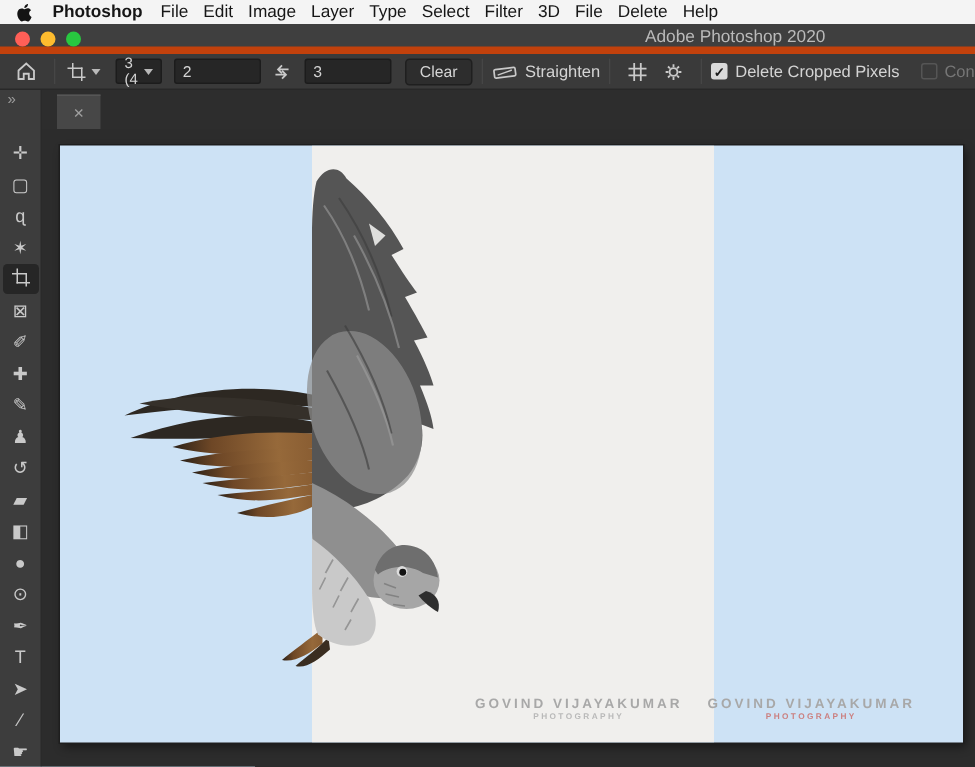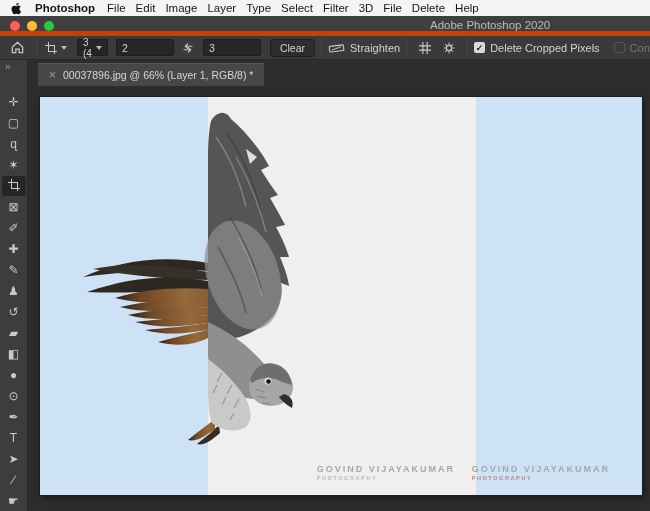--- a/index.html
+++ b/index.html
@@ -50,21 +50,21 @@
 
   .rightcol { flex:1; display:flex; flex-direction:column; min-width:0; }
   .tabbar { height:26px; background:var(--tabbar-bg); display:flex; align-items:flex-end; padding-left:10px; flex:none; }
   .doctab { height:23px; background:var(--tab-bg); display:flex; align-items:center; gap:7px; padding:0 11px; font-size:10.5px; color:#d6d6d6; white-space:nowrap; border-top:1px solid #565656; }
   .tab-close { color:#9f9f9f; font-size:12px; line-height:1; }
 
   .canvas-area { flex:1; background:var(--canvas-bg); position:relative; }
   .canvas { position:absolute; left:12px; top:11px; width:602px; height:398px; background:var(--blue); box-shadow:0 0 0 1px #1e1e1e, 2px 3px 6px rgba(0,0,0,.45); overflow:hidden; }
   .strip { position:absolute; left:168px; top:0; width:268px; height:398px; background:var(--strip); }
   .bird { position:absolute; inset:0; }
-  .wm { position:absolute; bottom:14px; text-align:left; line-height:1.1; letter-spacing:2px; font-size:9px; font-weight:bold; color:var(--wm-gray); }
+  .wm { position:absolute; bottom:14px; text-align:center; line-height:1.1; letter-spacing:2px; font-size:9px; font-weight:bold; color:var(--wm-gray); }
   .wm .sub { font-size:5.5px; letter-spacing:1.6px; color:#b9b9b9; }
   .wm-left { right:187px; }
   .wm-right { right:32px; }
   .wm-right .sub { color:var(--wm-red); }
 </style>
 </head>
 <body>
 
 <div class="menubar" data-name="menu-bar">
   <span class="apple" data-name="apple-logo-icon">
@@ -220,21 +220,20 @@
           <span class="glyph" data-name="hand-tool-icon">☛</span>
         </div>
       </div>
   </div>
 
   <div class="rightcol">
 
     <div class="tabbar" data-name="document-tab-bar">
       <div class="doctab" data-name="document-tab">
         <span class="tab-close" data-name="close-tab-icon">×</span>
-        <span data-name="document-tab-title">00037896.jpg @ 66% (Layer 1, RGB/8) *</span>
       </div>
     </div>
 
     <div class="canvas-area" data-name="canvas-area">
       <div class="canvas" data-name="canvas">
         <div class="strip" data-name="white-strip-layer"></div>
 
         <svg class="bird" data-name="bird-photo" viewBox="0 0 602 398">
           <defs>
             <linearGradient id="gfeather" x1="0" y1="0" x2="1" y2="0">

